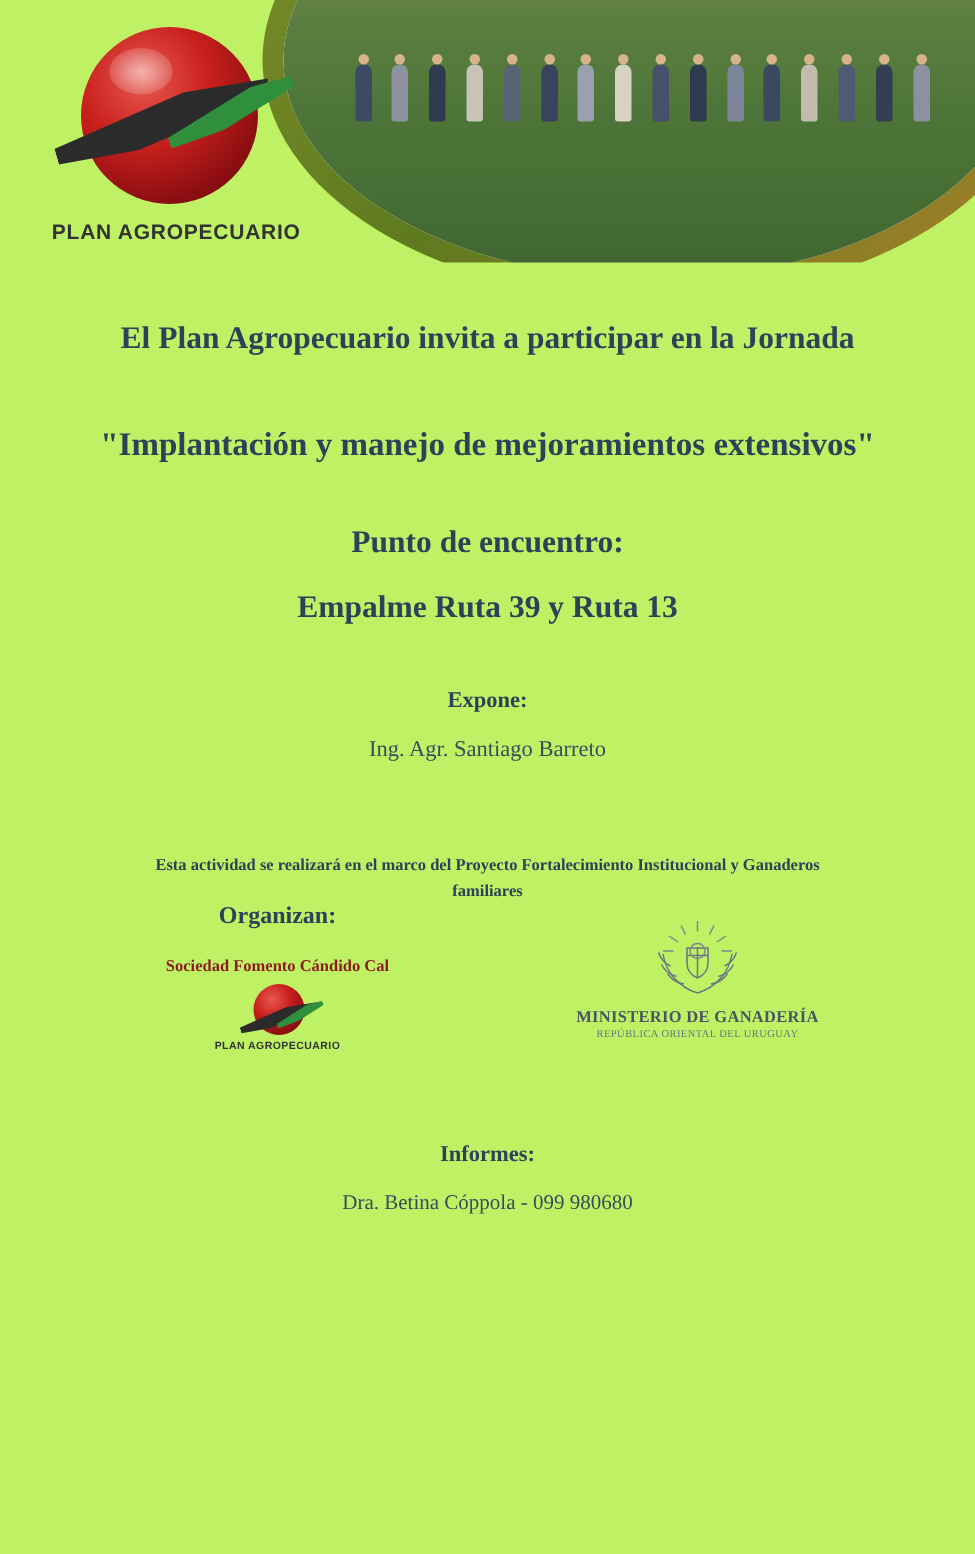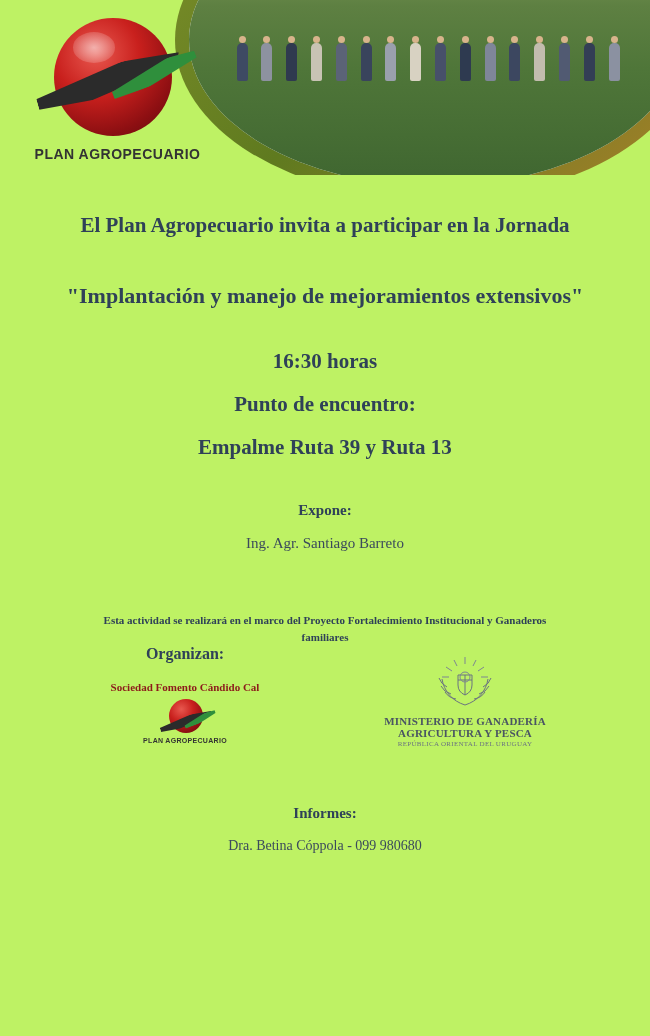--- a/index.html
+++ b/index.html
@@ -369,21 +369,20 @@
       <div class="logo-word">PLAN AGROPECUARIO</div>
     </div>
   </div>
 
   <div class="body-block">
 
     <div class="line-invite">El Plan Agropecuario invita a participar en la Jornada</div>
 
     <div class="line-title">"Implantación y manejo de mejoramientos extensivos"</div>
 
-    <div class="line-when">16:30 horas</div>
     <div class="line-when">Punto de encuentro:</div>
     <div class="line-when">Empalme Ruta 39 y Ruta 13</div>
 
     <div class="line-expone-label">Expone:</div>
     <div class="line-expone-name">Ing. Agr. Santiago Barreto</div>
 
     <div class="line-note">Esta actividad se realizará en el marco del Proyecto Fortalecimiento Institucional y Ganaderos familiares</div>
 
     <div class="sponsors">
 
@@ -424,21 +423,20 @@
                 <path d="M46 44 q7 -1 11 -7" stroke="#6b7480"></path>
 
                 <path d="M30 20 h14 v10 q0 7 -7 10 q-7 -3 -7 -10 z" stroke="#6b7480"></path>
                 <line x1="30" y1="25" x2="44" y2="25"></line>
                 <line x1="37" y1="20" x2="37" y2="40"></line>
               </g>
               <circle cx="37" cy="22" r="5" fill="none" stroke="#7d8691" stroke-width="1"></circle>
             </svg>
           </div>
           <div class="mgap-l1">MINISTERIO DE GANADERÍA</div>
-          <div class="mgap-l2">AGRICULTURA Y PESCA</div>
           <div class="mgap-l3">REPÚBLICA ORIENTAL DEL URUGUAY</div>
         </div>
       </div>
     </div>
 
     <div class="informes-label">Informes:</div>
     <div class="informes-value">Dra. Betina Cóppola - 099 980680</div>
 
   </div>
 </div>

